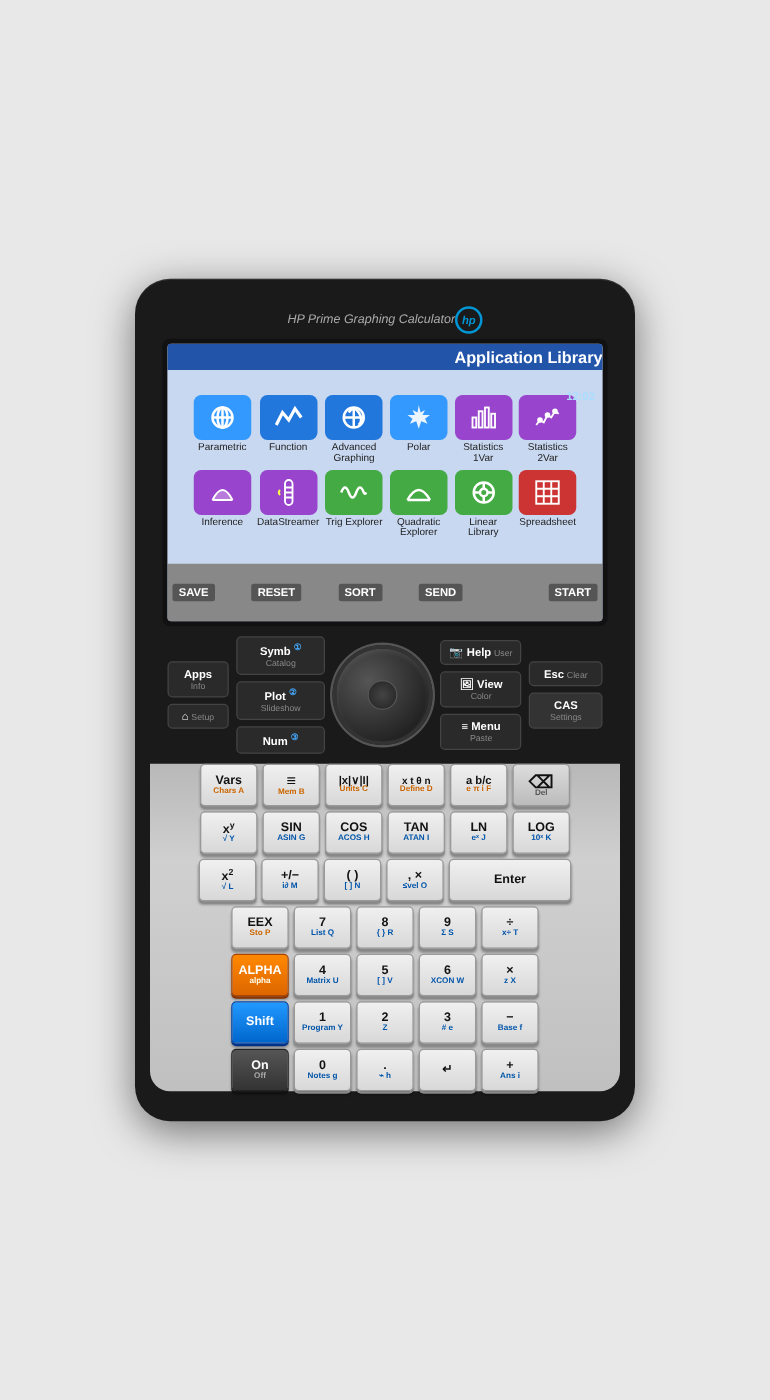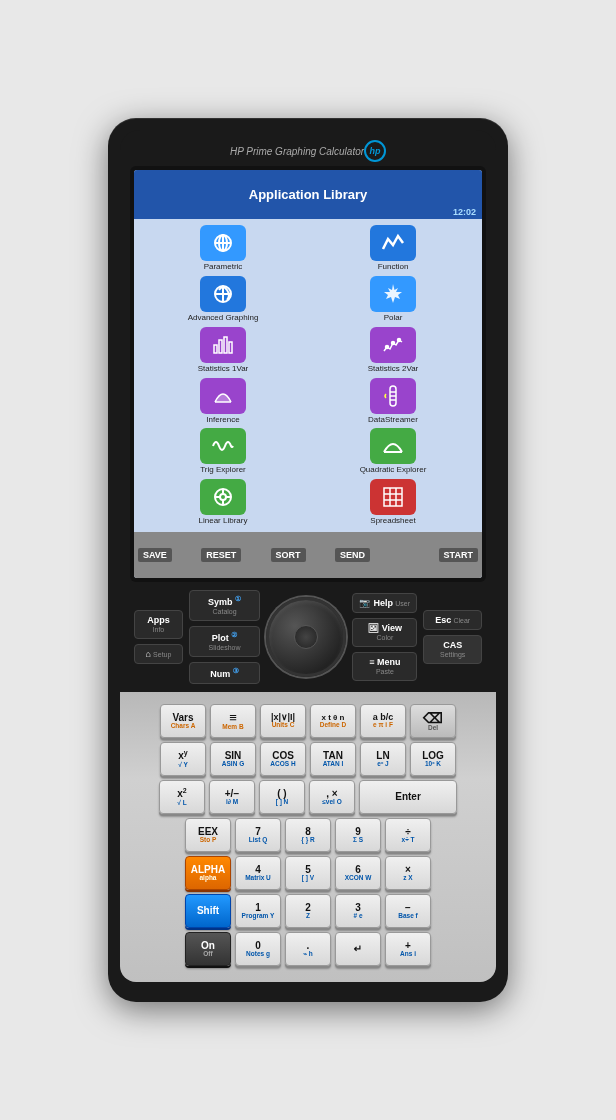--- a/index.html
+++ b/index.html
@@ -67,41 +67,41 @@
     .screen {
       background: #c8d8f0;
       width: 100%;
       border-radius: 3px;
       overflow: hidden;
     }
 
     .screen-header {
       background: #2255aa;
       color: white;
-      text-align: center;
+      text-align: right;
       font-size: 13px;
       font-weight: bold;
-      padding: 17px 0;
+      padding: 3px 0;
       position: relative;
     }
 
     .screen-time {
       position: absolute;
       right: 6px;
       top: 2px;
       font-size: 9px;
       color: #adf;
       margin-top: 35px;
     }
 
     .app-grid {
       display: grid;
-      grid-template-columns: repeat(2, 1fr);
+      grid-template-columns: repeat(6, 1fr);
       gap: 4px;
-      padding: 6px;
+      padding: 20px;
       background: #c8d8f0;
     }
 
     .app-item {
       display: flex;
       flex-direction: column;
       align-items: center;
       gap: 2px;
     }
 
@@ -216,21 +216,21 @@
     .right-controls {
       display: flex;
       flex-direction: column;
       gap: 5px;
     }
 
     
     .keypad-area {
       background: linear-gradient(180deg, #b8b8b8 0%, #d0d0d0 30%, #c0c0c0 100%);
       border-radius: 0 0 16px 16px;
-      padding: 12px;
+      padding: 0;
     }
 
     .key-row {
       display: flex;
       gap: 4px;
       margin-bottom: 4px;
       justify-content: center;
     }
 
     .key {

